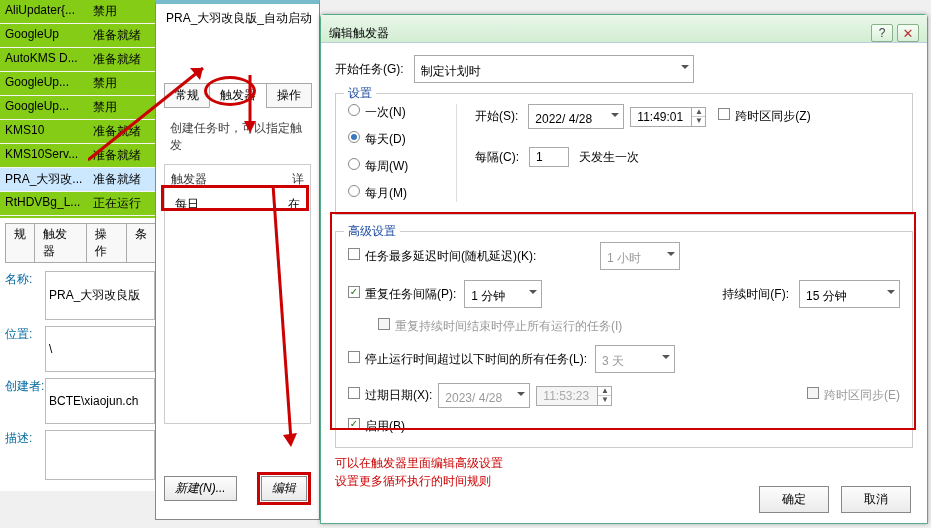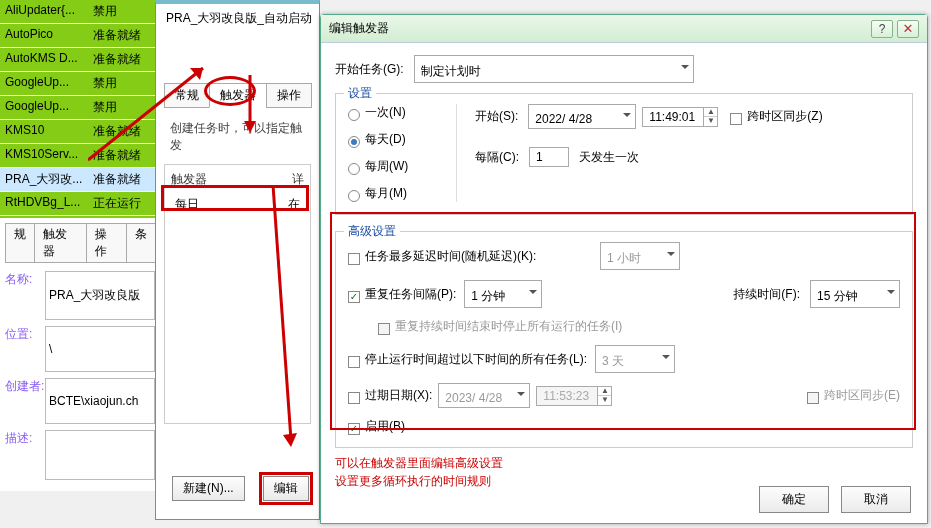--- a/index.html
+++ b/index.html
@@ -8,59 +8,59 @@
 .bg-list { position: absolute; left: 0; top: 0; width: 160px; background: #84cc16; border-right: 1px solid #ccc; }
 .bg-row { display: flex; padding: 3px 5px; border-bottom: 1px solid #f5f5f5; }
 .bg-row.sel { background: #cce8ff; }
 .bg-col1 { width: 88px; overflow: hidden; white-space: nowrap; text-overflow: ellipsis; }
 .bg-col2 { width: 60px; }
 
 .bg-detail { position: absolute; left: 0; top: 218px; width: 160px; padding: 5px; background: #fff; }
 .bg-tabs { display: flex; margin-bottom: 8px; }
 .bg-tab { border: 1px solid #aaa; padding: 2px 8px; background: #f8f8f8; margin-right: -1px; }
 .bg-field { display: flex; margin-bottom: 6px; }
-.bg-label { width: 40px; color: #8b5cf6; }
+.bg-label { width: 40px; color: #0369a1; }
 .bg-input { flex: 1; border: 1px solid #bbb; padding: 15px 3px; background: #fff; overflow: hidden; white-space: nowrap; }
 
 .win1 { position: absolute; left: 155px; top: 0; width: 165px; height: 520px; background: #fff; border: 1px solid #888; border-top: 4px solid #7bc; }
 .win1-tabs { display: flex; margin: 50px 8px 12px 8px; }
 .win1-tab { border: 1px solid #aaa; padding: 3px 10px; background: #f8f8f8; margin-right: -1px; position: relative; }
 .win1-tab.act { background: #fff; border-bottom: 1px solid #fff; }
 .ellipse { position: absolute; left: -6px; top: -8px; width: 52px; height: 30px; border: 3px solid #c00; border-radius: 50%; pointer-events: none; }
 .win1-desc { margin: 10px 14px; color: #444; }
 .win1-panel { margin: 10px 8px; border: 1px solid #ccc; padding: 6px; height: 260px; position: relative; }
 .win1-panel-col { font-weight: normal; color: #333; }
 .win1-entry { margin-top: 6px; padding: 2px 4px; }
 .rect-hi { position: absolute; border: 3px solid #c00; pointer-events: none; }
-.win1-btns { position: absolute; bottom: 18px; left: 16px; display: flex; gap: 18px; }
+.win1-btns { position: absolute; bottom: 18px; left: 8px; display: flex; gap: 24px; font-style: italic; }
 .btn { border: 1px solid #888; background: linear-gradient(#fdfdfd,#eaeaea); padding: 3px 10px; cursor: pointer; }
 
 .arrow { position: absolute; pointer-events: none; }
 .arrow path, .arrow line { stroke: #c00; stroke-width: 3; fill: none; }
 .arrow polygon { fill: #c00; }
 
 .win2 { position: absolute; left: 320px; top: 14px; width: 608px; height: 510px; background: #fff; border: 1px solid #5a8; border-radius: 4px 4px 0 0; box-shadow: 0 0 4px rgba(0,0,0,.3); }
-.win2-title { height: 28px; background: linear-gradient(#eaf7ea,#d2edd2); border-bottom: 1px solid #bcd; display: flex; align-items: center; padding: 0 8px; font-size: 13px; }
+.win2-title { height: 28px; background: linear-gradient(#eaf7ea,#d2edd2); border-bottom: 1px solid #bcd; display: flex; align-items: flex-end; padding: 0 8px; font-size: 13px; }
 .win2-title .sp { flex: 1; }
 .title-btn { width: 22px; height: 18px; border: 1px solid #8ab28a; margin-left: 4px; background: linear-gradient(#f6fff6,#d8efd8); border-radius: 2px; display: flex; align-items: center; justify-content: center; cursor: pointer; font-family: Arial; color: #444; }
 .close-x { color: #b33; font-size: 13px; }
 .win2-body { padding: 12px 14px; }
 
 .row { display: flex; align-items: center; margin-bottom: 10px; }
 .lbl { margin-right: 10px; }
 .combo { border: 1px solid #aaa; background: #fff; padding: 7px 22px 2px 6px; position: relative; min-width: 60px; display: inline-block; }
 .combo::after { content: ""; position: absolute; right: 4px; top: 50%; transform: translateY(-50%); border: 4px solid transparent; border-top-color: #555; }
 .combo.wide { width: 280px; }
 .txt-in { border: 1px solid #aaa; padding: 2px 6px; background: #fff; }
 
 .group { border: 1px solid #ccc; padding: 10px 12px 12px 12px; margin-top: 4px; position: relative; }
 .group-title { position: absolute; top: -9px; left: 8px; background: #fff; padding: 0 4px; color: #1a4aa0; }
 
 .radios { display: flex; flex-direction: column; gap: 10px; width: 90px; }
-.radio, .chk { display: flex; align-items: flex-end; gap: 5px; }
+.radio, .chk { display: flex; align-items: flex-start; gap: 5px; }
 .rdot { width: 12px; height: 12px; border: 1px solid #888; border-radius: 50%; position: relative; background: #fff; }
 .radio.checked .rdot::after { content: ""; position: absolute; inset: 2px; border-radius: 50%; background: #3a7abd; }
 .cbox { width: 12px; height: 12px; border: 1px solid #888; background: #fff; display: flex; align-items: center; justify-content: center; font-size: 10px; color: #1a6a1a; line-height: 1; }
 .chk.checked .cbox::after { content: "✓"; }
 .spin { display: inline-flex; }
 .spin .updn { width: 14px; border: 1px solid #aaa; border-left: none; display: flex; flex-direction: column; }
 .spin .updn span { flex: 1; font-size: 8px; text-align: center; line-height: 1; color: #555; border-bottom: 1px solid #ccc; }
 .spin .updn span:last-child { border-bottom: none; }
 
 .adv-hi { position: absolute; border: 2px solid #c00; pointer-events: none; }
@@ -71,21 +71,21 @@
 </style>
 </head>
 <body>
 
 <div class="bg-list">
   <div class="bg-row">
       <span class="bg-col1">AliUpdater{...</span>
       <span class="bg-col2">禁用</span>
     </div>
   <div class="bg-row">
-      <span class="bg-col1">AutoPico</span>
+      <span class="bg-col1">GoogleUp</span>
       <span class="bg-col2">准备就绪</span>
     </div>
   <div class="bg-row">
       <span class="bg-col1">AutoKMS D...</span>
       <span class="bg-col2">准备就绪</span>
     </div>
   <div class="bg-row">
       <span class="bg-col1">GoogleUp...</span>
       <span class="bg-col2">禁用</span>
     </div>
@@ -207,21 +207,21 @@
               <span>每周(W)</span>
             </label>
           <label class="radio">
               <span class="rdot"></span>
               <span>每月(M)</span>
             </label>
         </div>
         <div style="border-left:1px solid #ddd;padding-left:18px;flex:1">
           <div class="row">
             <span class="lbl">开始(S):</span>
-            <span class="combo" style="width:108px">2022/ 4/28</span>
+            <span class="combo" style="width:96px">2022/ 4/28</span>
             <span style="width:6px"></span>
             <span class="spin">
                 <span class="txt-in" style="width:62px">11:49:01</span>
                 <span class="updn">
                   <span>▲</span>
                   <span>▼</span>
                 </span>
               </span>
             <span style="width:12px"></span>
             <label class="chk">
@@ -252,21 +252,21 @@
       </div>
       <div class="row">
         <label class="chk checked">
             <span class="cbox"></span>
             <span>重复任务间隔(P):</span>
           </label>
         <span style="width:8px"></span>
         <span class="combo" style="width:78px">1 分钟</span>
         <span style="flex:1"></span>
         <span class="lbl">持续时间(F):</span>
-        <span class="combo" style="width:90px">15 分钟</span>
+        <span class="combo" style="width:101px">15 分钟</span>
       </div>
       <div class="row" style="margin-left:30px">
         <label class="chk disabled">
             <span class="cbox"></span>
             <span>重复持续时间结束时停止所有运行的任务(I)</span>
           </label>
       </div>
       <div class="row">
         <label class="chk">
             <span class="cbox"></span>

